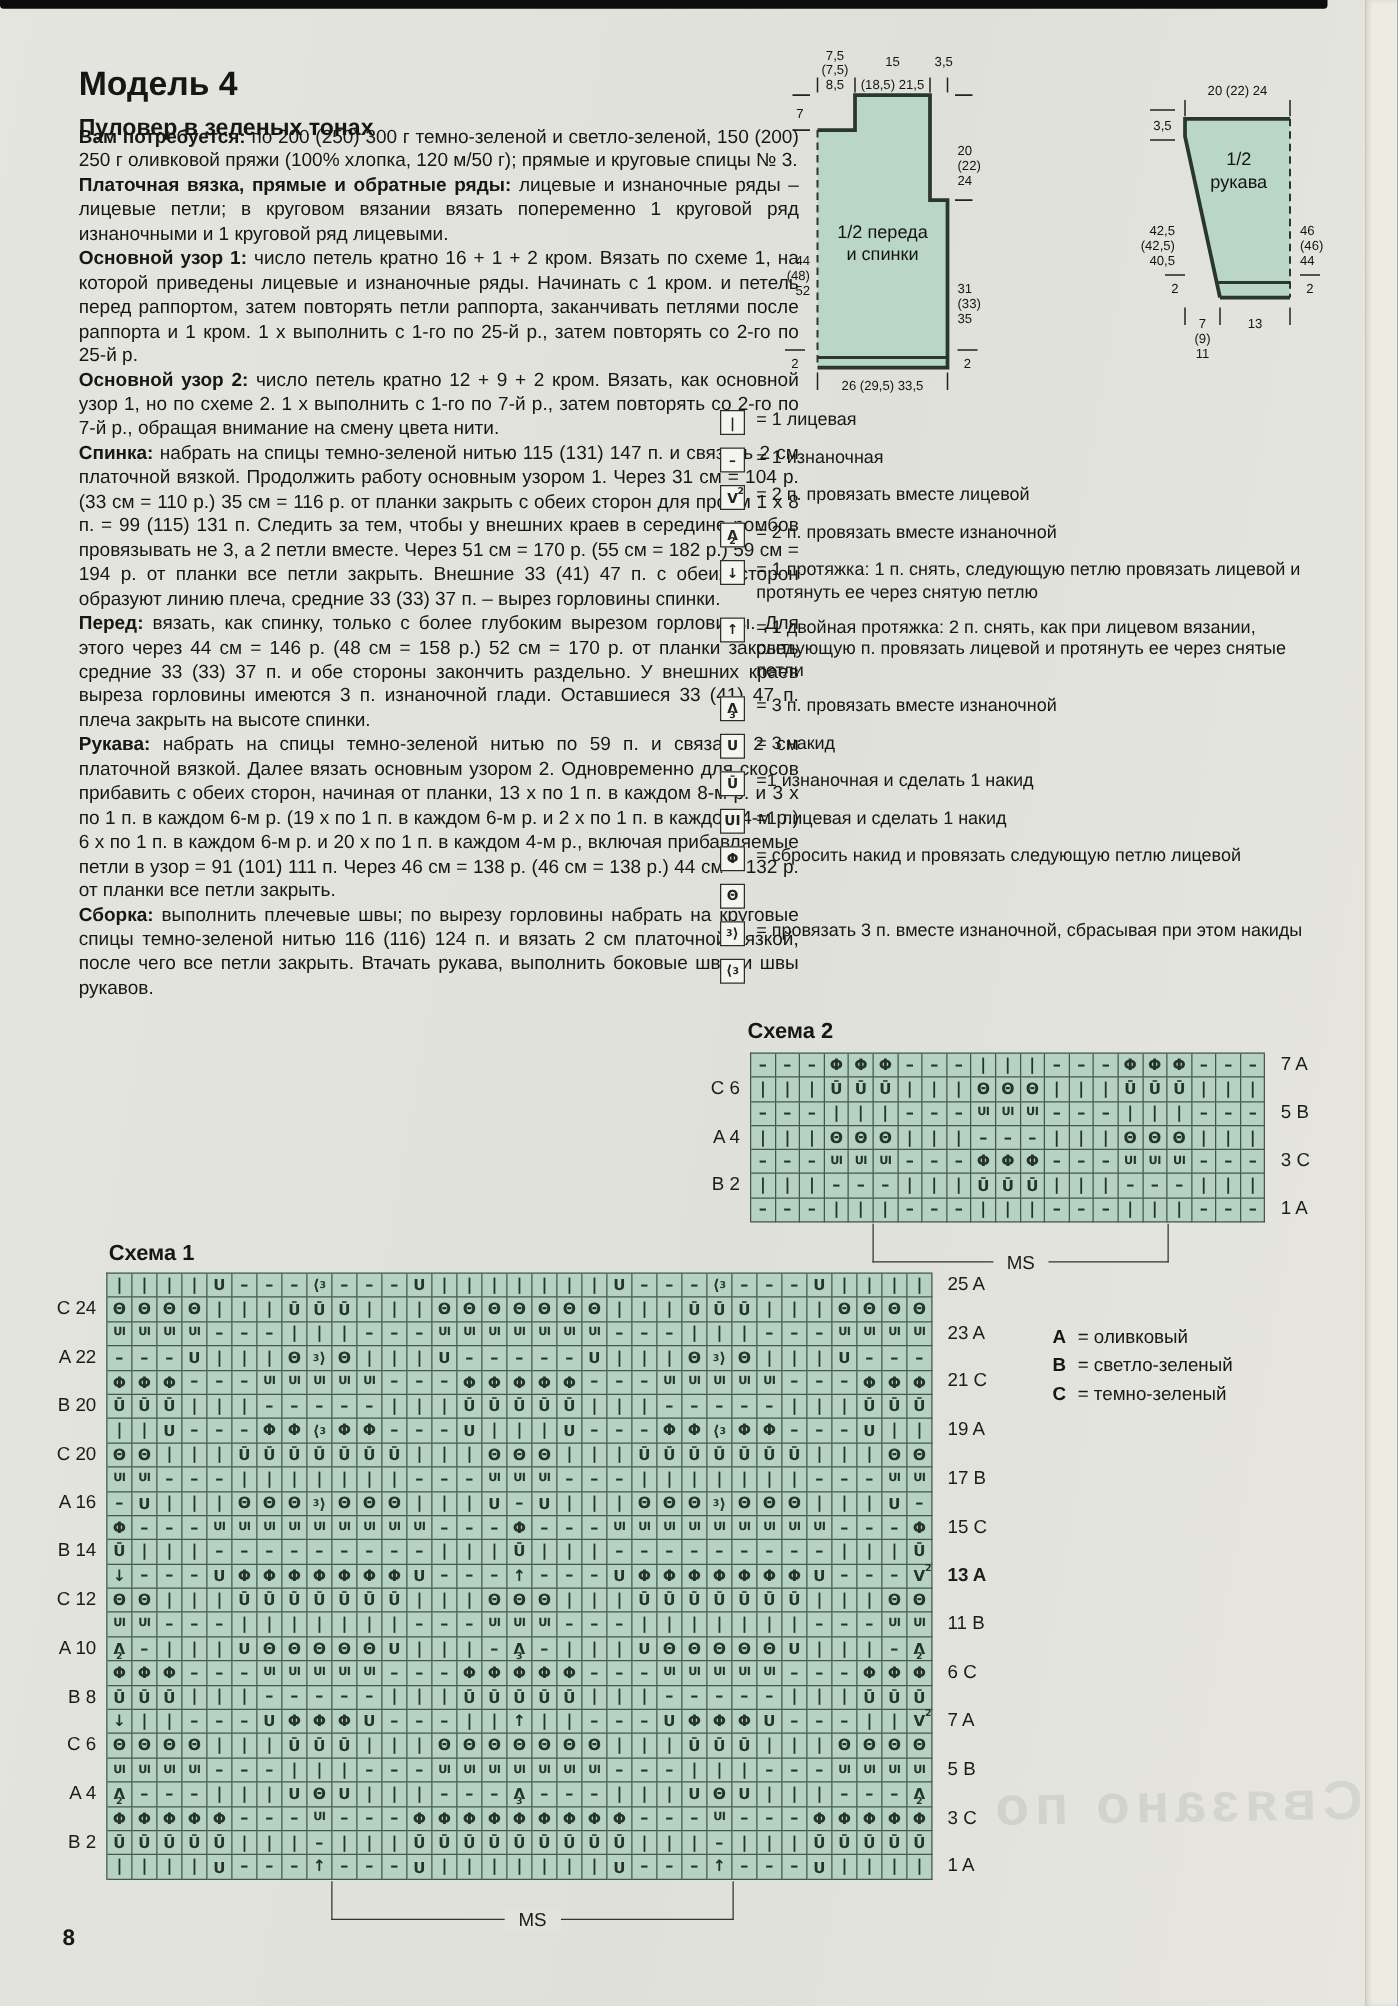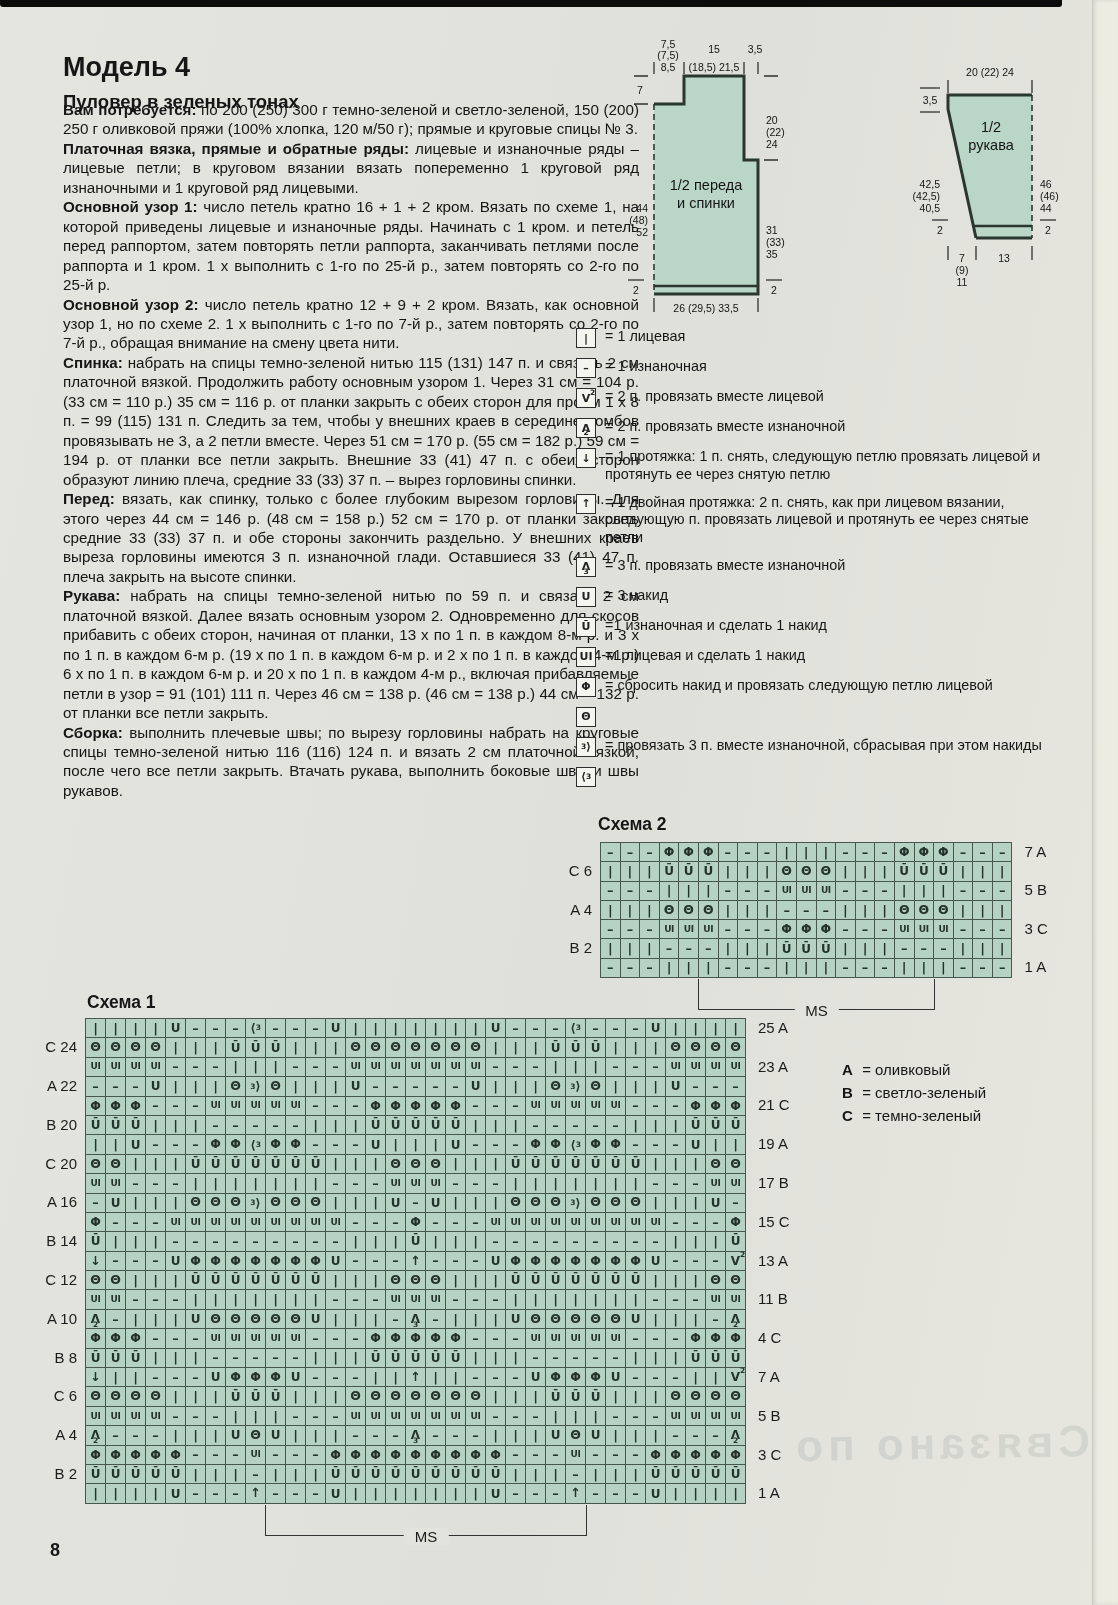--- a/index.html
+++ b/index.html
@@ -3212,25 +3212,25 @@
       <div class="rowlab" style="left: 673px; top: 39.5px;">23 A</div>
       <div class="rowlab left" style="left: -54px; top: 58.9px;">A 22</div>
       <div class="rowlab" style="left: 673px; top: 78.3px;">21 C</div>
       <div class="rowlab left" style="left: -54px; top: 97.7px;">B 20</div>
       <div class="rowlab" style="left: 673px; top: 117.1px;">19 A</div>
       <div class="rowlab left" style="left: -54px; top: 136.5px;">C 20</div>
       <div class="rowlab" style="left: 673px; top: 155.9px;">17 B</div>
       <div class="rowlab left" style="left: -54px; top: 175.3px;">A 16</div>
       <div class="rowlab" style="left: 673px; top: 194.7px;">15 C</div>
       <div class="rowlab left" style="left: -54px; top: 214.1px;">B 14</div>
-      <div class="rowlab" style="left: 673px; top: 233.5px;">13 A</div>
+      <div class="rowlab" style="left: 673px; top: 233.5px; font-weight: bold;">13 A</div>
       <div class="rowlab left" style="left: -54px; top: 252.9px;">C 12</div>
       <div class="rowlab" style="left: 673px; top: 272.3px;">11 B</div>
       <div class="rowlab left" style="left: -54px; top: 291.7px;">A 10</div>
-      <div class="rowlab" style="left: 673px; top: 311.1px;">4 C</div>
+      <div class="rowlab" style="left: 673px; top: 311.1px;">6 C</div>
       <div class="rowlab left" style="left: -54px; top: 330.5px;">B 8</div>
       <div class="rowlab" style="left: 673px; top: 349.9px;">7 A</div>
       <div class="rowlab left" style="left: -54px; top: 369.3px;">C 6</div>
       <div class="rowlab" style="left: 673px; top: 388.7px;">5 B</div>
       <div class="rowlab left" style="left: -54px; top: 408.1px;">A 4</div>
       <div class="rowlab" style="left: 673px; top: 427.5px;">3 C</div>
       <div class="rowlab left" style="left: -54px; top: 446.9px;">B 2</div>
       <div class="rowlab" style="left: 673px; top: 466.3px;">1 A</div>
       <div class="ms-bracket" style="left: 180px; width: 320px; top: 487px; height: 30px;">
         <span class="ms-label">MS</span>

